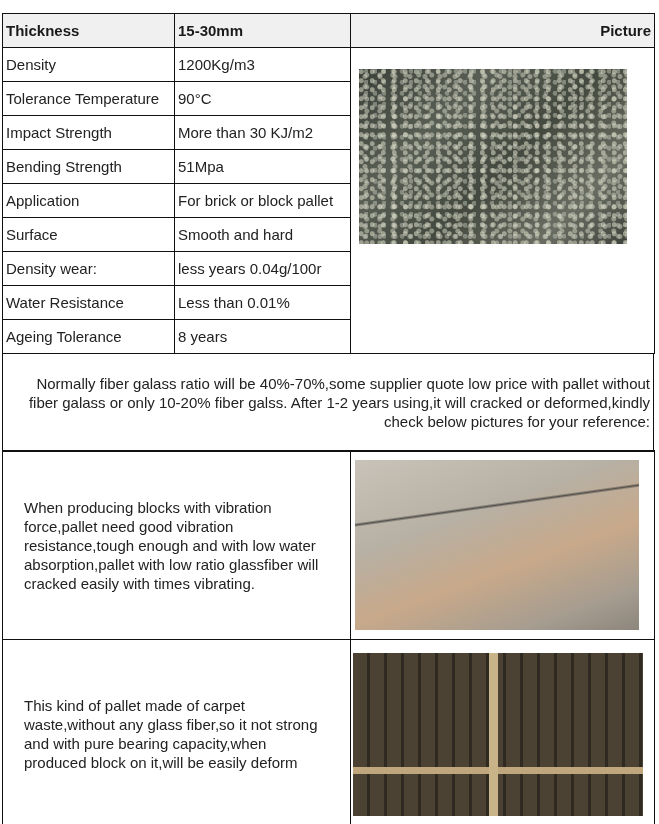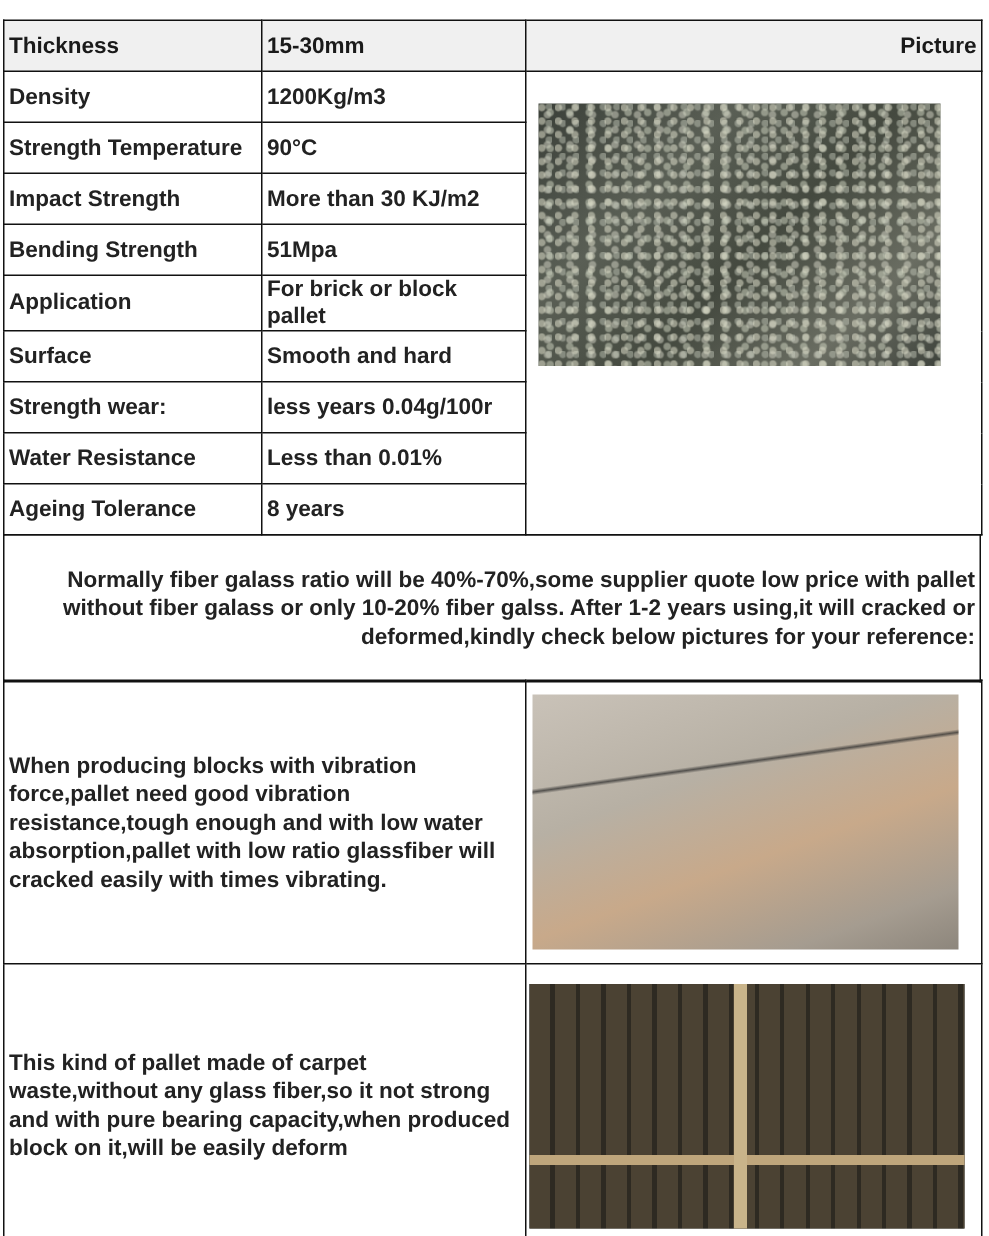--- a/index.html
+++ b/index.html
@@ -1,37 +1,37 @@
 <!DOCTYPE html>
 <html><head>
 <meta charset="utf-8">
 <style>
   html, body { margin: 0; padding: 0; background: #ffffff; }
   body { width: 659px; height: 824px; position: relative; overflow: hidden;
          font-family: "Liberation Sans", sans-serif; color: #222222; }
   .doc { position: absolute; left: 2px; top: 13px; width: 652px; }
   table { border-collapse: collapse; width: 652px; table-layout: fixed; }
   td, th { border: 1.5px solid #111111; padding: 0 3px; vertical-align: middle;
-           font-size: 15px; line-height: 18px; font-weight: bold; text-align: left; }
+           font-size: 15px; line-height: 18px; font-weight: normal; text-align: left; }
   .spec tr { height: 34px; }
   .spec th { background: #f0f0f0; font-weight: bold; color: #1a1a1a; }
   .spec th.pic-head { text-align: right; }
   .pic-cell { background: #ffffff; text-align: center; vertical-align: top; padding: 0; }
   .photo { display: block; border: none; }
   .photo-texture { width: 268px; height: 175px; margin: 21px 0 0 8px;
     background:
       radial-gradient(circle at 20% 30%, rgba(220,220,200,0.55) 0 2px, transparent 3px),
       radial-gradient(circle at 60% 50%, rgba(210,215,195,0.5) 0 2px, transparent 3px),
       radial-gradient(circle at 80% 20%, rgba(200,205,190,0.45) 0 2px, transparent 3px),
       radial-gradient(circle at 40% 75%, rgba(215,215,200,0.5) 0 2px, transparent 3px),
       linear-gradient(135deg, #3a3f38 0%, #5a5f55 30%, #44493f 55%, #6a6d62 80%, #3d423b 100%);
     background-size: 11px 9px, 13px 12px, 9px 11px, 15px 10px, 100% 100%; }
   .note td { height: 97px; padding: 0 3px; font-size: 15px; line-height: 19px; color: #222; text-align: right; }
   .case td { height: 188px; }
-  .case td.text { padding: 0 3px; font-size: 15px; line-height: 19px; }
+  .case td.text { padding: 0 21px; font-size: 15px; line-height: 19px; }
   .case td.img { padding: 0; vertical-align: middle; }
   .photo-crack { width: 284px; height: 170px; margin: 0 0 0 4px;
     background:
       linear-gradient(172deg, transparent 30%, rgba(40,40,40,0.7) 31%, transparent 32%),
       linear-gradient(160deg, #c9c2b8 0%, #b7b0a4 35%, #c8a98a 60%, #a59c90 85%, #8d867c 100%); }
   .photo-blocks { width: 290px; height: 163px; margin: 0 0 0 2px;
     background:
       linear-gradient(90deg, transparent 47%, #c9b48a 47% 50%, transparent 50%),
       linear-gradient(180deg, transparent 70%, #bfa67c 70% 74%, transparent 74%),
       repeating-linear-gradient(90deg, #4b4233 0 14px, #2e2a22 14px 17px),
@@ -54,41 +54,41 @@
       <th class="pic-head">Picture</th>
     </tr>
     <tr>
       <td>Density</td>
       <td>1200Kg/m3</td>
       <td class="pic-cell" rowspan="9">
         <div class="photo photo-texture" title="fiberglass pallet surface texture photo"></div>
       </td>
     </tr>
     <tr>
-      <td>Strength Temperature</td>
+      <td>Tolerance Temperature</td>
       <td>90°C</td>
     </tr>
     <tr>
       <td>Impact Strength</td>
       <td>More than 30 KJ/m2</td>
     </tr>
     <tr>
       <td>Bending Strength</td>
       <td>51Mpa</td>
     </tr>
     <tr>
       <td>Application</td>
       <td>For brick or block pallet</td>
     </tr>
     <tr>
       <td>Surface</td>
       <td>Smooth and hard</td>
     </tr>
     <tr>
-      <td>Strength wear:</td>
+      <td>Density wear:</td>
       <td>less years 0.04g/100r</td>
     </tr>
     <tr>
       <td>Water Resistance</td>
       <td>Less than 0.01%</td>
     </tr>
     <tr>
       <td>Ageing Tolerance</td>
       <td>8 years</td>
     </tr>

